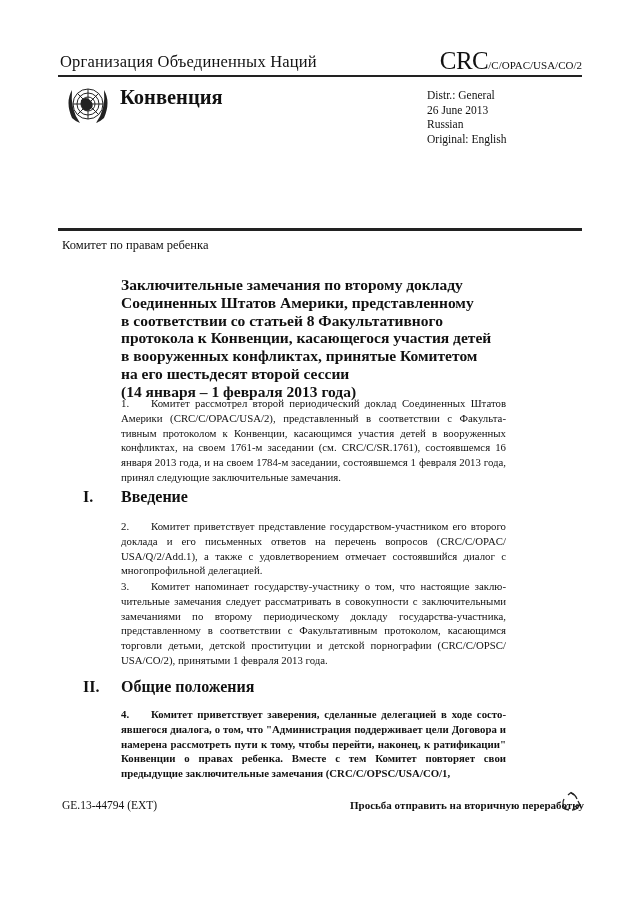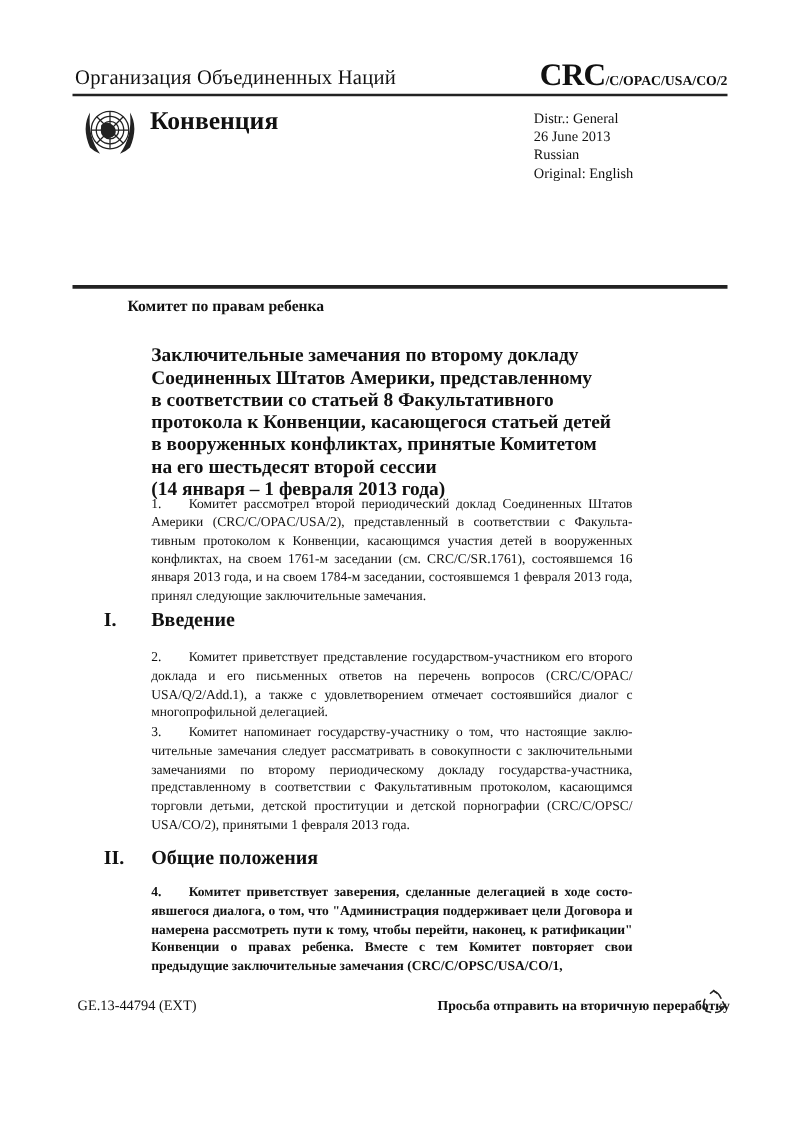--- a/index.html
+++ b/index.html
@@ -1,28 +1,28 @@
 <!DOCTYPE html>
 <html><head>
 <meta charset="utf-8">
 <style>
   html, body { margin:0; padding:0; background:#ffffff; }
   body { width:640px; height:905px; position:relative; overflow:hidden;
          font-family:"Liberation Serif","DejaVu Serif",serif; color:#111; }
   .abs { position:absolute; }
   .org { left:60px; top:52px; font-size:16.5px; letter-spacing:0.2px; }
-  .sym { right:58px; top:47px; white-space:nowrap;font-weight:bold; }
+  .sym { right:58px; top:47px; white-space:nowrap; }
   .sym .big { font-size:25px; letter-spacing:-0.5px; }
   .sym .small { font-size:11px; }
   .rule-thin { left:58px; top:75px; width:524px; height:1.5px; background:#222; }
   .logo { left:64px; top:82px; width:48px; height:46px; }
   .conv { left:120px; top:86px; font-size:20.5px; font-weight:bold; line-height:23px; }
   .distr { left:427px; top:88px; font-size:11.5px; line-height:14.7px; }
   .rule-thick { left:58px; top:228px; width:524px; height:3px; background:#222; }
-  .committee { left:62px; top:238px; font-size:12.5px; font-weight:bold;margin-left:40px; }
+  .committee { left:62px; top:238px; font-size:12.5px; font-weight:normal; }
   .title { left:121px; top:276px; width:400px; font-size:15.5px; font-weight:bold; line-height:17.8px; }
   .para { left:121px; width:385px; font-size:10.8px; line-height:14.8px; text-align:justify; }
   .para .num { display:inline-block; width:30px; }
   .para.bold { font-weight:bold; }
   .sec { font-size:16px; font-weight:bold; }
   .sec .roman { position:absolute; left:0; }
   .sec .label { position:absolute; left:38px; white-space:nowrap; }
   .footer-id { left:62px; top:799px; font-size:11.5px; }
   .footer-recycle { left:350px; top:799px; font-size:11px; font-weight:bold; white-space:nowrap; }
   .recycle-icon { left:560px; top:791px; width:22px; height:22px; }
@@ -64,21 +64,21 @@
 </div>
 
 <div class="abs rule-thick"></div>
 
 <div class="abs committee">Комитет по правам ребенка</div>
 
 <div class="abs title">
   <div>Заключительные замечания по второму докладу</div>
   <div>Соединенных Штатов Америки, представленному</div>
   <div>в соответствии со статьей 8 Факультативного</div>
-  <div>протокола к Конвенции, касающегося статьей детей</div>
+  <div>протокола к Конвенции, касающегося участия детей</div>
   <div>в вооруженных конфликтах, принятые Комитетом</div>
   <div>на его шестьдесят второй сессии</div>
   <div>(14 января – 1 февраля 2013 года)</div>
 </div>
 
 <div class="abs para" style="top:396px;"><span class="num">1.</span><span>Комитет рассмотрел второй периодический доклад Соединенных Штатов Америки (CRC/C/OPAC/USA/2), представленный в соответствии с Факульта­тивным протоколом к Конвенции, касающимся участия детей в вооруженных конфликтах, на своем 1761-м заседании (см. CRC/C/SR.1761), состоявшемся 16 января 2013 года, и на своем 1784-м заседании, состоявшемся 1 февраля 2013 года, принял следующие заключительные замечания.</span></div>
 
 <div class="abs sec" style="left:83px; top:488px; width:300px; height:20px;">
     <span class="roman">I.</span>
     <span class="label">Введение</span>

